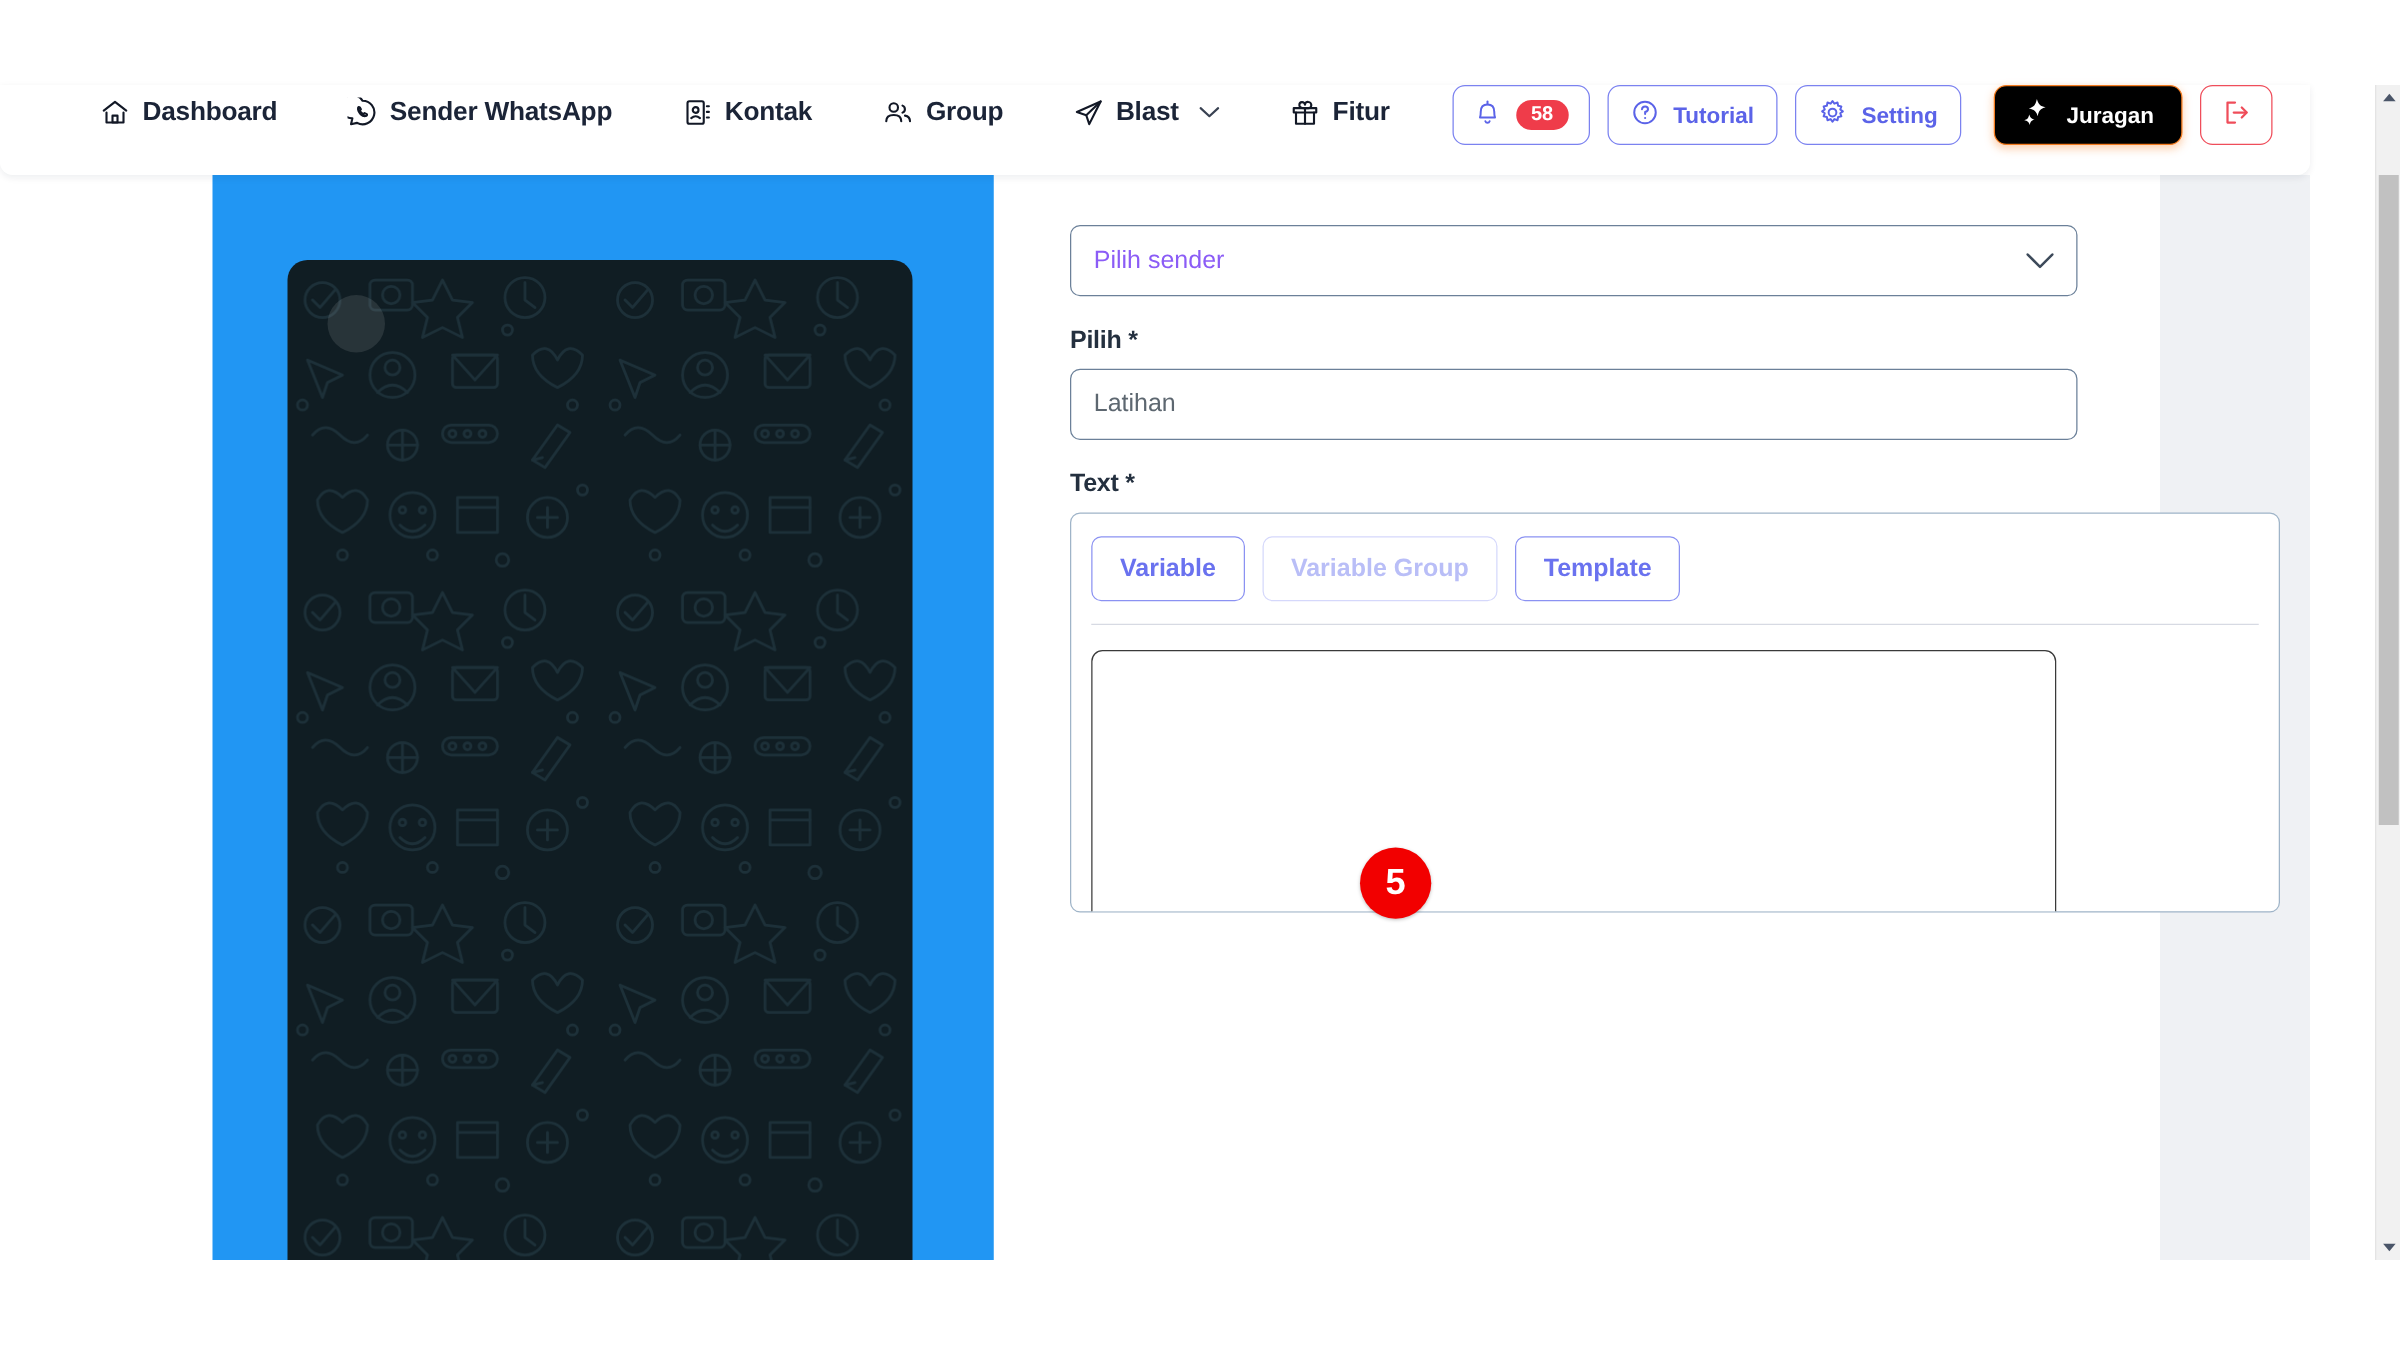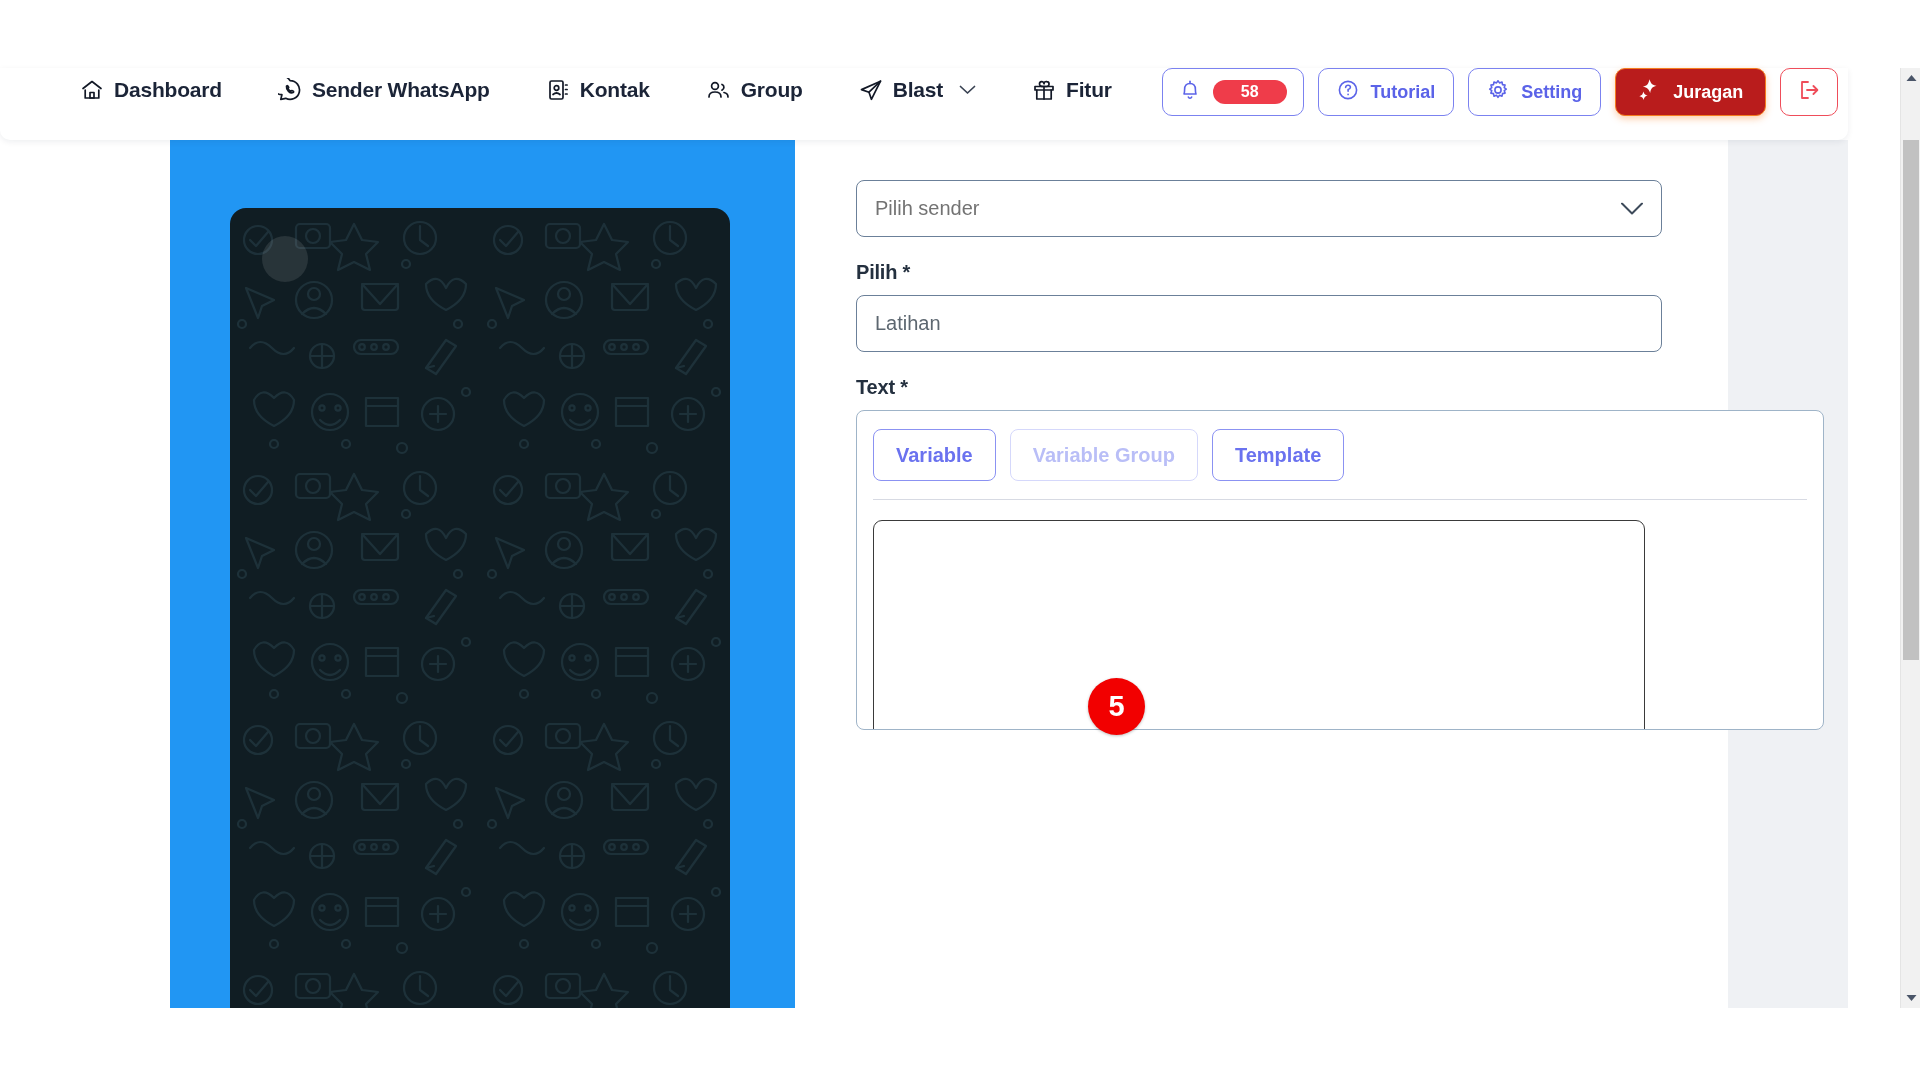--- a/index.html
+++ b/index.html
@@ -78,31 +78,32 @@
     cursor: pointer;
     white-space: nowrap;
   }
   .pill.notif { padding: 0 16px; }
   .badge-count {
     background: #ef3c4a;
     color: #ffffff;
     border-radius: 999px;
     font-size: 16px;
     font-weight: bold;
-    padding: 4px 28px;
+    padding: 4px 12px;
     line-height: 1;
     min-width: 40px;
     text-align: center;
   }
   .pill.primary {
-    background: #b91c1c;
+    background: #000000;
     border: 1.5px solid #f57c1f;
     color: #ffffff;
     box-shadow: 0 3px 7px rgba(245,124,31,0.35);
     padding: 12px 22px;
+    margin-left: 12px;
   }
   .pill.danger {
     border: 1.5px solid #ef4d5a;
     color: #ef4d5a;
     padding: 0 16px;
     width: 58px;
   }
 
   
   #page-body {
@@ -173,21 +174,21 @@
   .control {
     width: 806px;
     height: 57px;
     border: 1.5px solid #6b8099;
     border-radius: 8px;
     background: #ffffff;
     display: flex;
     align-items: center;
     padding: 0 18px;
     font-size: 20px;
-    color: #737373;
+    color: #8b5cf6;
     cursor: pointer;
     position: relative;
   }
   .control.filled { color: #5d6770; }
   .control .chev-dn {
     position: absolute;
     right: 18px; top: 50%;
     transform: translateY(-50%);
     display: flex;
   }

